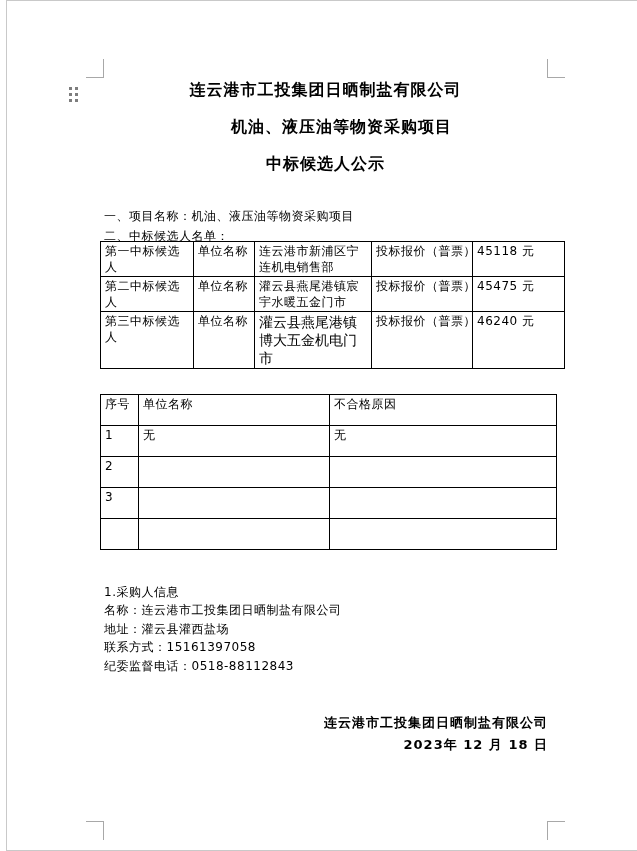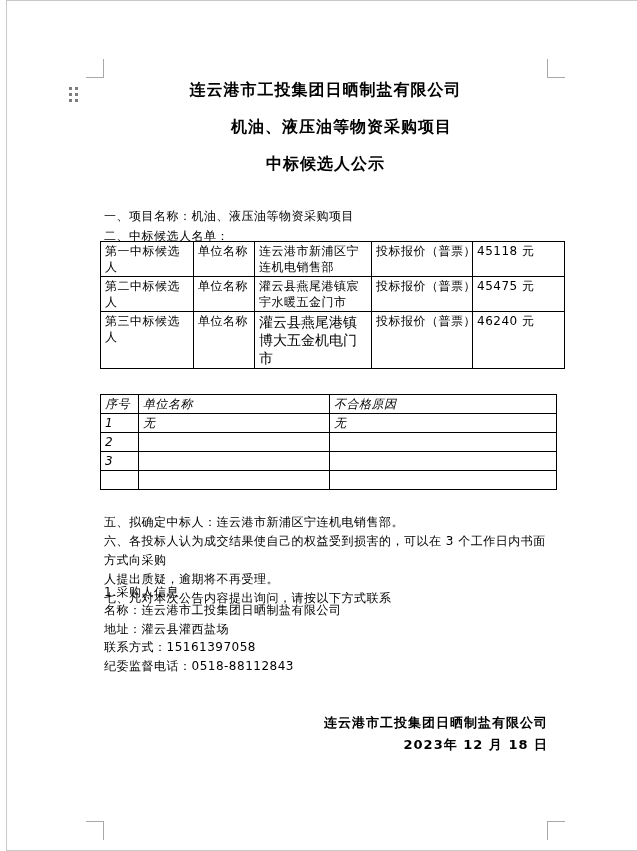--- a/index.html
+++ b/index.html
@@ -34,21 +34,21 @@
   
   table{border-collapse:collapse;position:absolute;left:93px;
     font-size:12px;letter-spacing:0.5px;table-layout:fixed;}
   td{border:1px solid #000;padding:1px 4px;vertical-align:top;line-height:16px;overflow:hidden;}
   .tbl1{top:240px;width:453px;}
   .tbl1 tr{height:35px;}
   .tbl1 .c1{width:84px;} .tbl1 .c2{width:52px;} .tbl1 .c3{width:108px;margin-left:24px;}
   .tbl1 .c4{width:92px;white-space:nowrap;} .tbl1 .c5{width:83px;}
   .big-unit{font-size:14px;letter-spacing:0;line-height:18px;}
   .tbl2{top:393px;width:453px;}
-  .tbl2 tr{height:19px;font-style:italic;}
+  .tbl2 tr{height:31px;}
   .tbl2 .c1{width:29px;} .tbl2 .c2{width:182px;} .tbl2 .c3{width:218px;}
   
   .footer{position:absolute;right:94px;top:711px;text-align:right;
     font-weight:bold;font-size:13px;line-height:22px;letter-spacing:1px;}
 </style>
 </head>
 <body>
 
 <div class="page">
 
@@ -123,26 +123,20 @@
       <td class="c3"></td>
     </tr>
     <tr>
       <td class="c1"></td>
       <td class="c2"></td>
       <td class="c3"></td>
     </tr>
   </tbody>
     </table>
 
-  <div class="para block567">
-    <div>五、拟确定中标人：连云港市新浦区宁连机电销售部。</div>
-    <div>六、各投标人认为成交结果使自己的权益受到损害的，可以在 3 个工作日内书面方式向采购</div>
-    <div>人提出质疑，逾期将不再受理。</div>
-    <div>七、凡对本次公告内容提出询问，请按以下方式联系</div>
-  </div>
 
   <div class="para contact">
     <div>1.采购人信息</div>
     <div>名称：连云港市工投集团日晒制盐有限公司</div>
     <div>地址：灌云县灌西盐场</div>
     <div>联系方式：15161397058</div>
     <div>纪委监督电话：0518-88112843</div>
   </div>
 
   <div class="footer">

